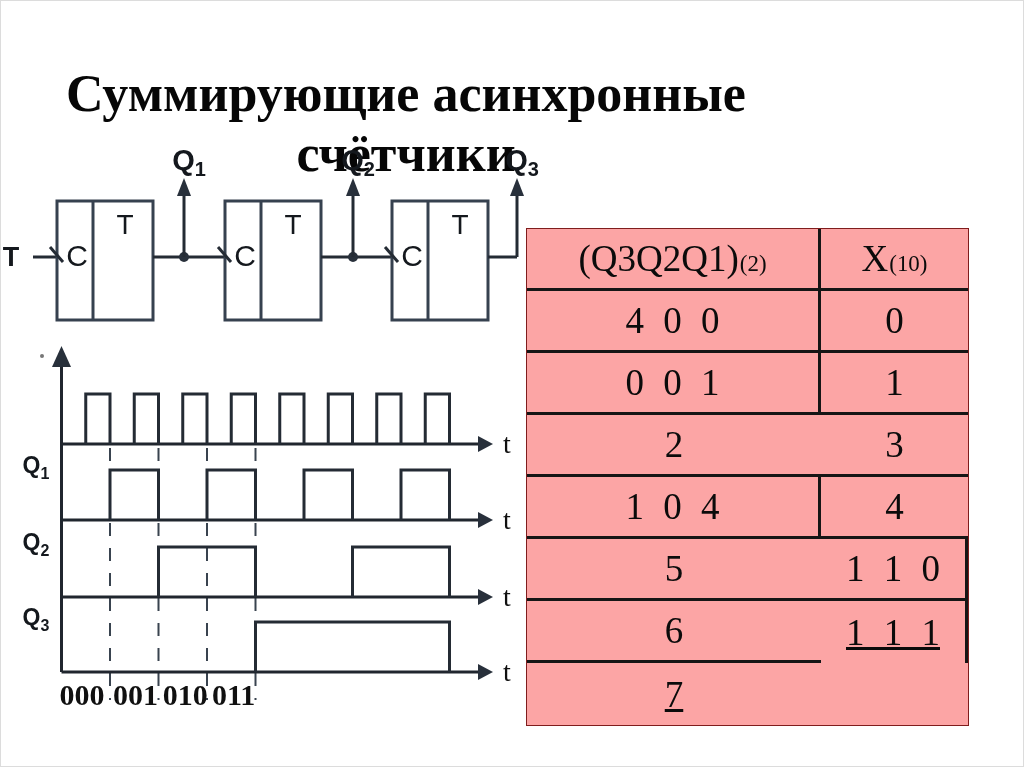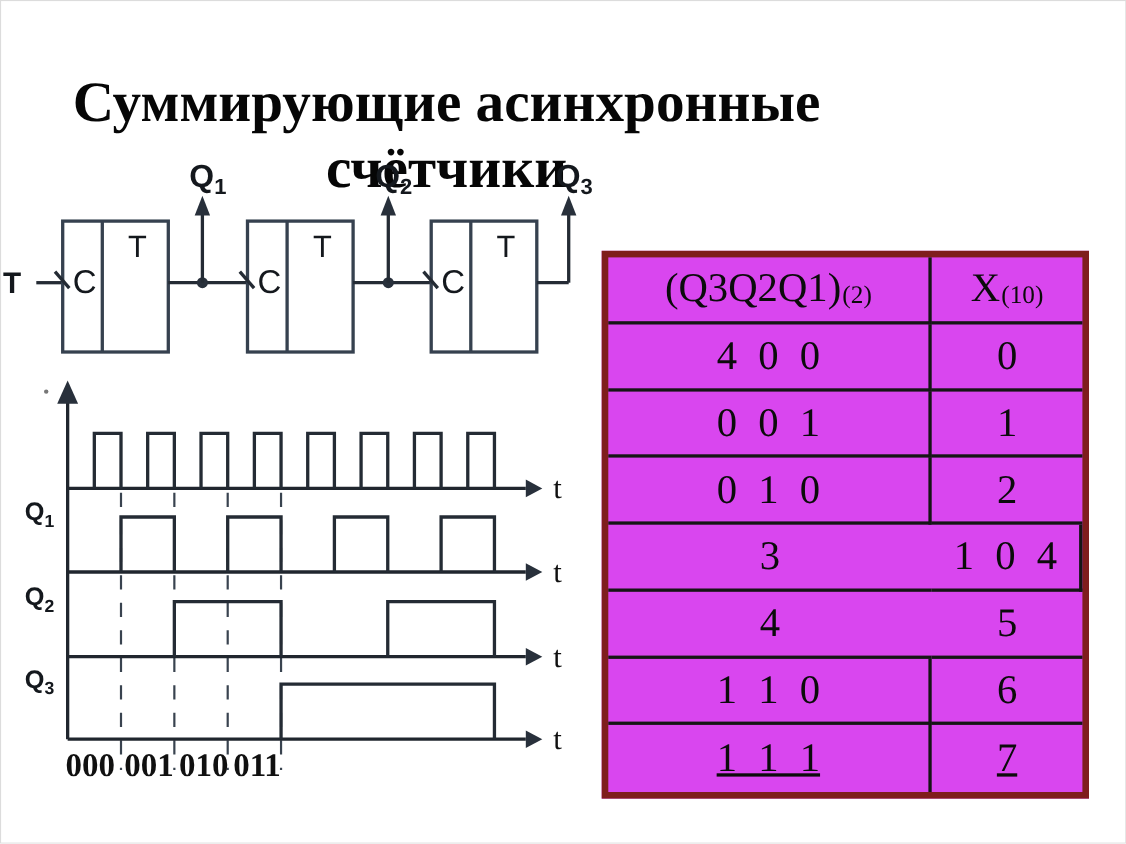--- a/index.html
+++ b/index.html
@@ -23,23 +23,23 @@
   
   .c-line{stroke:#36414f;stroke-width:3;fill:none;}
   .c-fill{fill:#28303b;stroke:none;}
   .w-line{stroke:#242b34;stroke-width:3;fill:none;}
   .axis-line{stroke:#20262e;stroke-width:3;fill:none;}
   .guide{stroke:#39434f;stroke-width:2;fill:none;stroke-dasharray:13 12;}
   .lbl-sans{font-family:"Liberation Sans",sans-serif;fill:#14181d;}
   .lbl-serif{font-family:"Liberation Serif",serif;fill:#101010;}
   
   #truth-table{
-    position:absolute;left:547px;top:228px;width:443px;height:498px;
+    position:absolute;left:526px;top:228px;width:443px;height:498px;
     display:grid;grid-template-columns:294px 1fr;grid-auto-rows:1fr;
-    box-sizing:border-box;border:6px solid #7f1d1d;background:#d946ef;
+    box-sizing:border-box;border:1px solid #7f1d1d;background:#fca5a5;
     font-family:"Liberation Serif",serif;
   }
   .tcell{
     display:flex;align-items:center;justify-content:center;
     border-bottom:3px solid #151515;
     font-size:37px;color:#0b0b0b;line-height:1;
     box-sizing:border-box;
   }
   .tcell.c1{border-right:3px solid #151515;}
   .tcell.lastrow{border-bottom:none;text-decoration:underline;}
@@ -155,21 +155,20 @@
         <span class="sub">(2)</span>
       </div>
       <div class="tcell ">
         <span>X</span>
         <span class="sub">(10)</span>
       </div>
       <div class="tcell c1 bin">4 0 0</div>
       <div class="tcell ">0</div>
       <div class="tcell c1 bin">0 0 1</div>
       <div class="tcell ">1</div>
-      <div class="tcell c1 bin">0 1 0</div>
       <div class="tcell ">2</div>
       <div class="tcell ">3</div>
       <div class="tcell c1 bin">1 0 4</div>
       <div class="tcell ">4</div>
       <div class="tcell ">5</div>
       <div class="tcell c1 bin">1 1 0</div>
       <div class="tcell ">6</div>
       <div class="tcell c1 bin lastrow">1 1 1</div>
       <div class="tcell  lastrow">7</div>
     </div>

